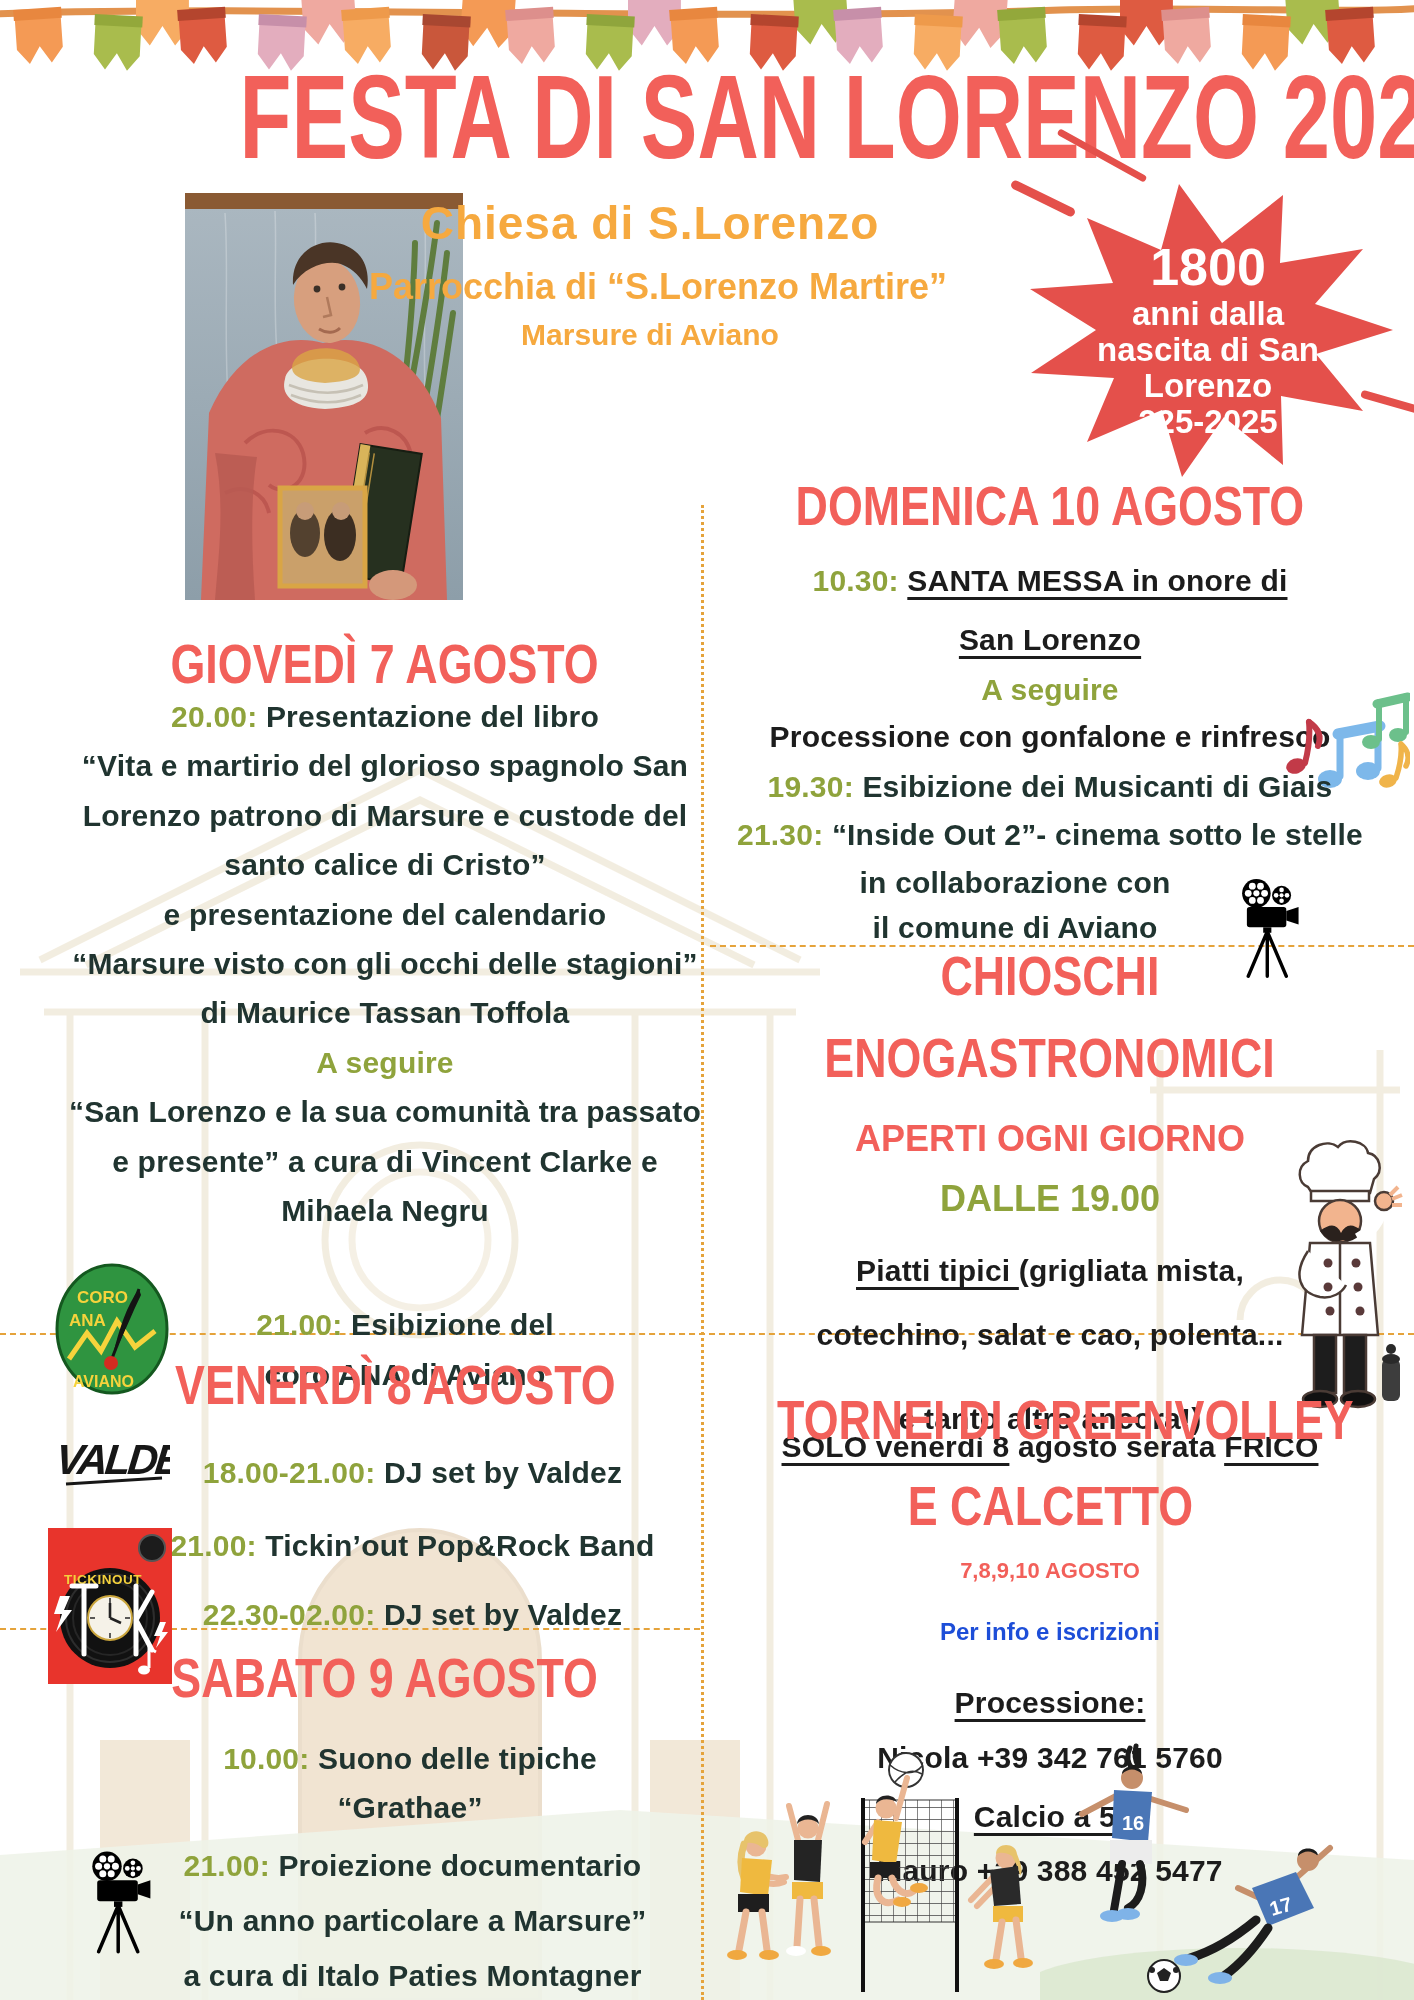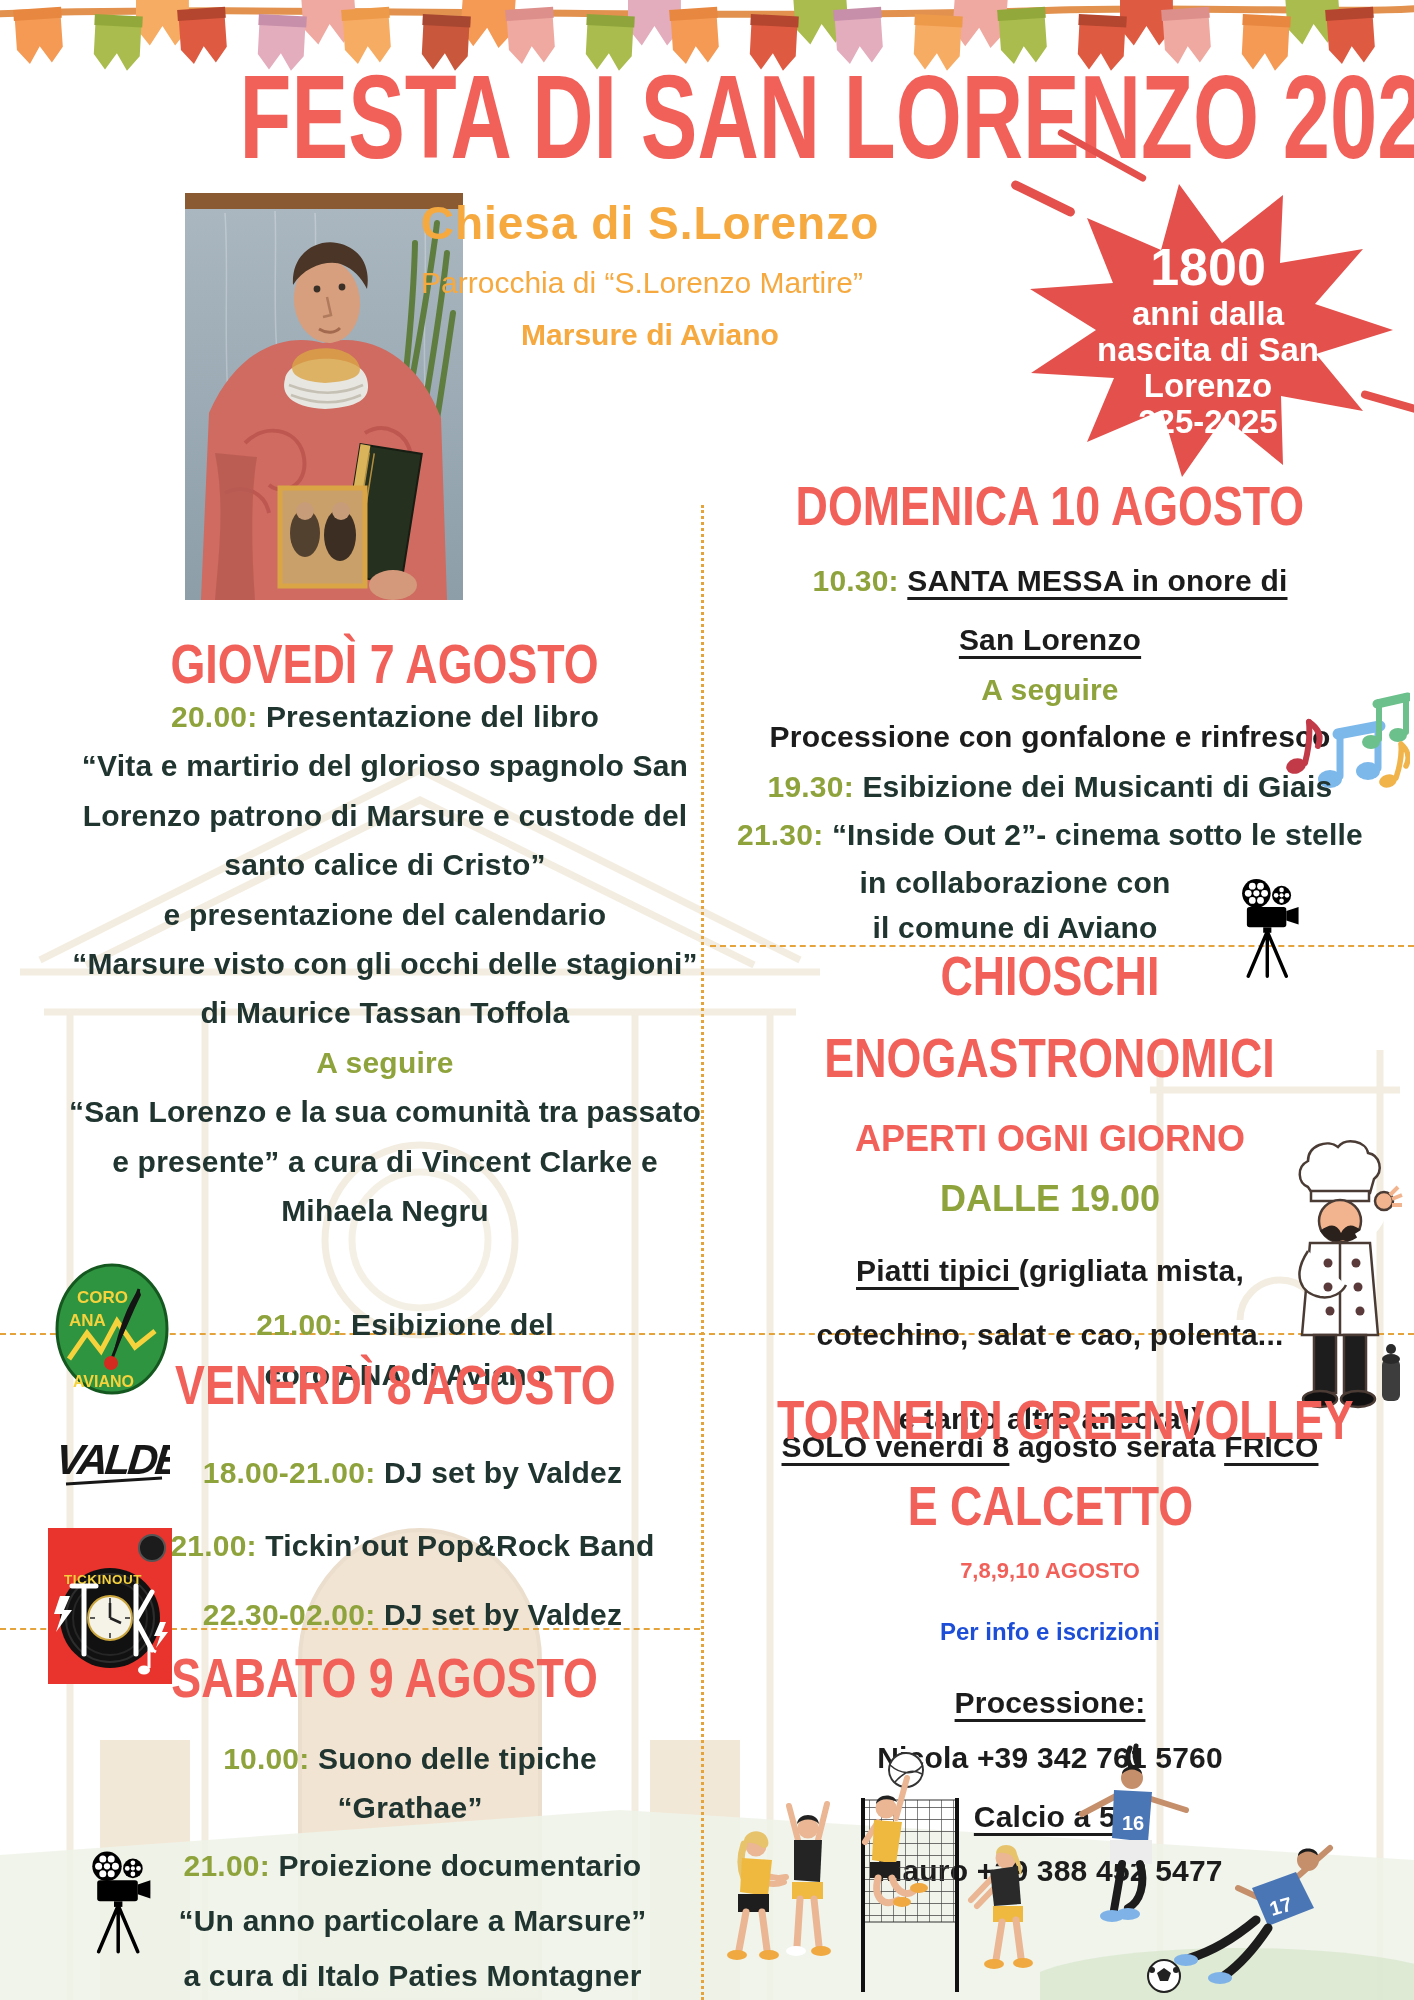--- a/index.html
+++ b/index.html
@@ -4,21 +4,21 @@
 <style>
   html,body{margin:0;padding:0;background:#fff;}
   .poster{position:relative;width:1414px;height:2000px;background:#ffffff;overflow:hidden;
           font-family:"Liberation Sans",sans-serif;}
   .abs{position:absolute;}
   .center{text-align:center;}
   .cond{display:inline-block;transform:scaleX(.72);transform-origin:50% 50%;white-space:nowrap;}
   .cond2{display:inline-block;transform:scaleX(.8);transform-origin:50% 50%;white-space:nowrap;}
   .title{width:1414px;left:0;top:58px;font-size:118px;line-height:1;font-weight:700;color:var(--red);}
   .sub1{left:330px;top:196px;width:640px;font-size:46px;font-weight:700;color:var(--orange);letter-spacing:1px;}
-  .sub2{left:322px;top:266px;width:640px;font-size:30px;font-weight:400;color:var(--orange);}
+  .sub2{left:338px;top:266px;width:640px;font-size:36px;font-weight:700;color:var(--orange);}
   .sub3{left:330px;top:318px;width:640px;font-size:30px;font-weight:700;color:var(--orange);}
   .head{font-size:56px;line-height:1;font-weight:700;color:var(--red);}
   .line{font-size:30px;line-height:49.4px;color:var(--dark);font-weight:700;letter-spacing:.2px;}
   .time{color:var(--olive);font-weight:700;}
   .olive{color:var(--olive);}
   .red{color:var(--red);}
   .blacktxt{color:#1c1c1c;}
   .ul{text-decoration:underline;text-decoration-thickness:2.5px;text-underline-offset:6px;margin-top:36px;}
   .badge-wrap{left:1012px;top:172px;width:392px;height:312px;}
   .badge-text{position:absolute;left:0;top:66px;width:100%;text-align:center;color:#fff;font-weight:700;}

